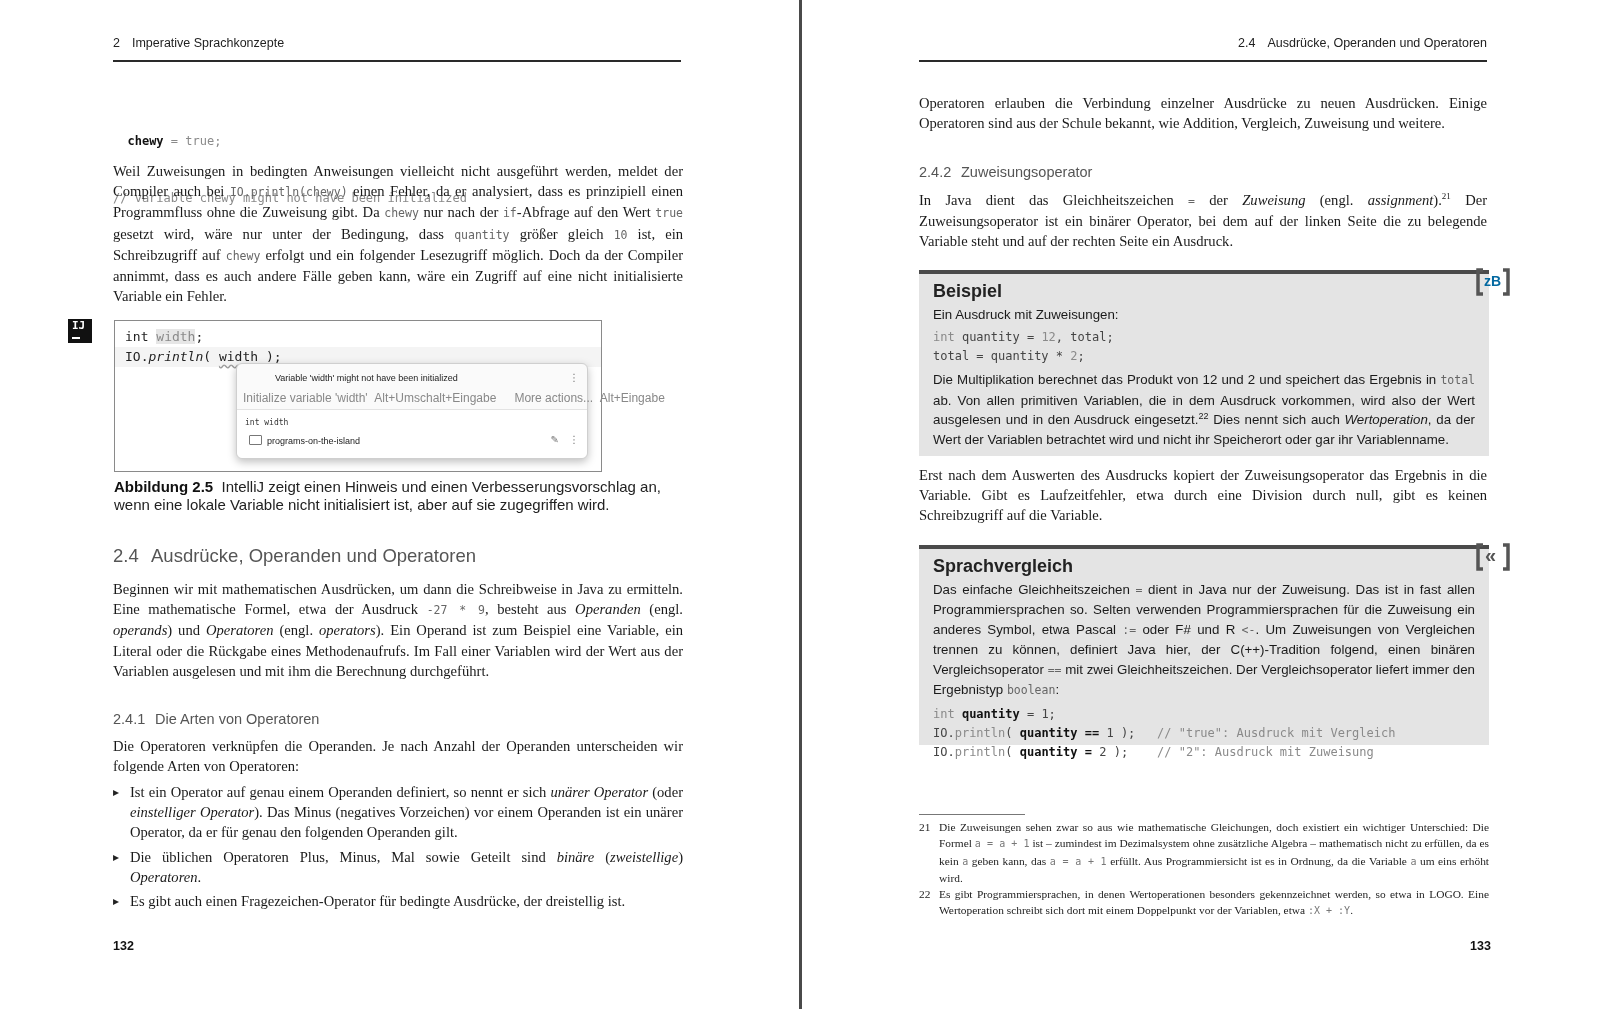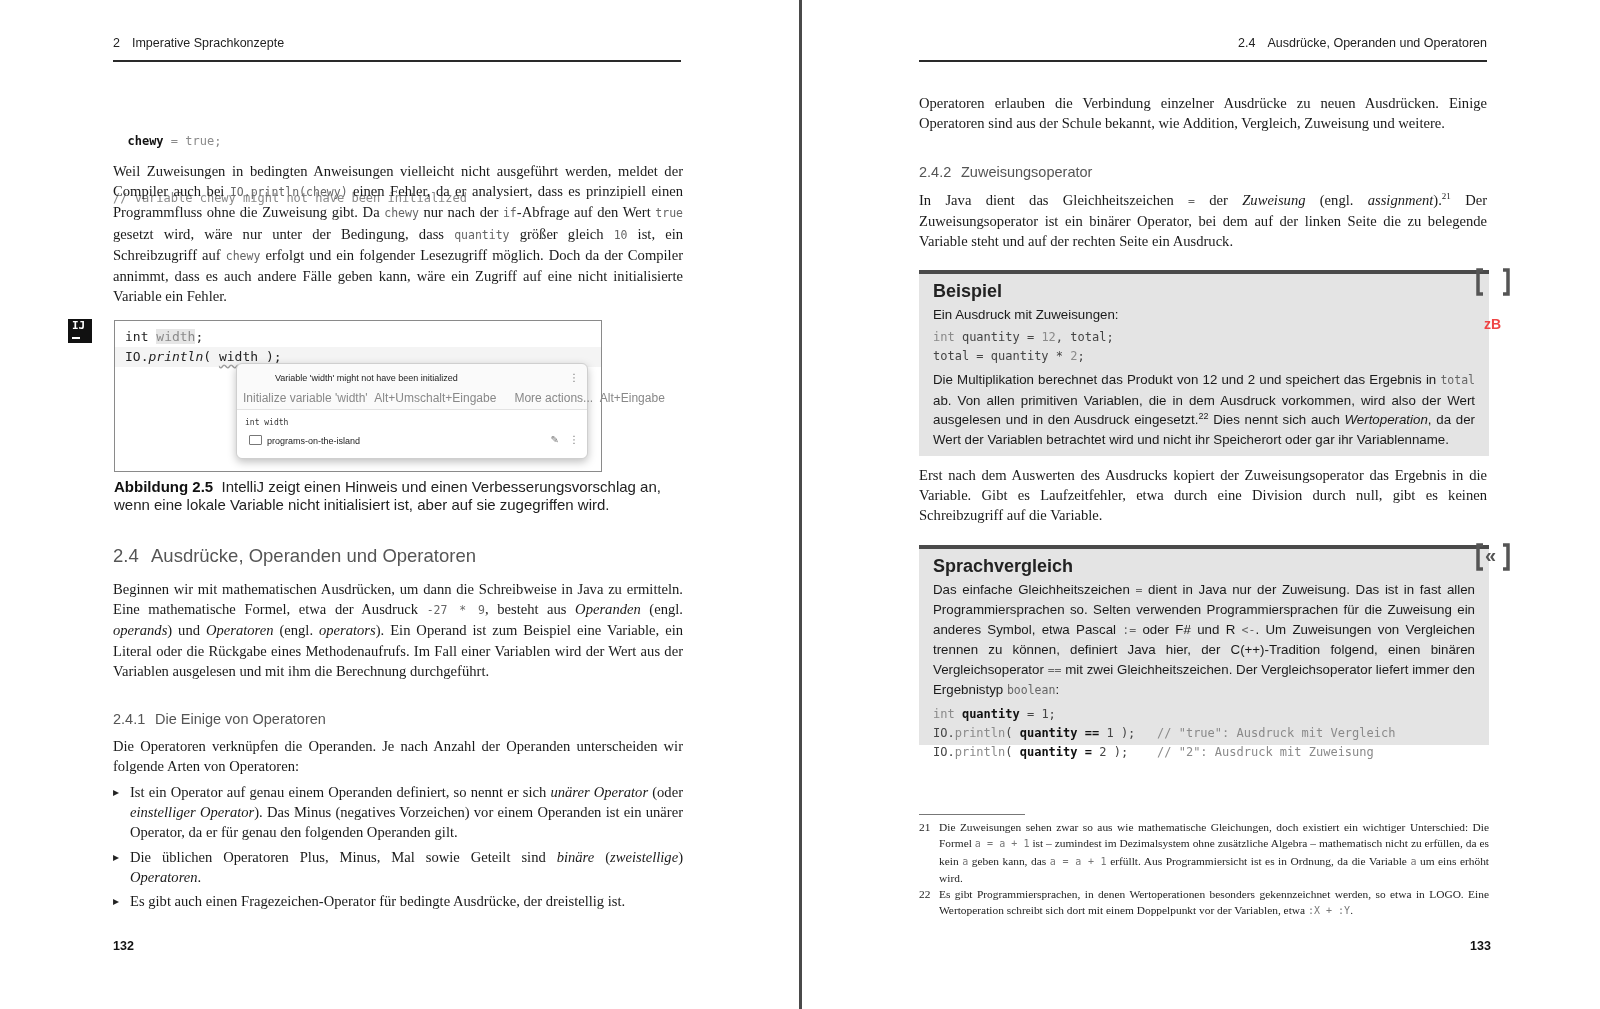--- a/index.html
+++ b/index.html
@@ -117,21 +117,21 @@
 
   <div class="abs h2" style="left:113px; top:545px;">
     <span class="num">2.4</span><span>Ausdrücke, Operanden und Operatoren</span>
   </div>
 
   <div class="abs body-text serif" style="left:113px; top:579px; width:570px;">
     <span>Beginnen wir mit mathematischen Ausdrücken, um dann die Schreibweise in Java zu ermitteln. Eine mathematische Formel, etwa der Ausdruck </span><code>-27 * 9</code><span>, besteht aus </span><i>Operanden</i><span> (engl. </span><i>operands</i><span>) und </span><i>Operatoren</i><span> (engl. </span><i>operators</i><span>). Ein Operand ist zum Beispiel eine Variable, ein Literal oder die Rückgabe eines Methodenaufrufs. Im Fall einer Variablen wird der Wert aus der Variablen ausgelesen und mit ihm die Berechnung durchgeführt.</span>
   </div>
 
   <div class="abs h3" style="left:113px; top:711px;">
-    <span class="num">2.4.1</span><span>Die Einige von Operatoren</span>
+    <span class="num">2.4.1</span><span>Die Arten von Operatoren</span>
   </div>
 
   <div class="abs body-text serif" style="left:113px; top:736px; width:570px;">Die Operatoren verknüpfen die Operanden. Je nach Anzahl der Operanden unterscheiden wir folgende Arten von Operatoren:</div>
 
   <div class="abs body-text serif" style="left:113px; top:782px; width:570px;">
     <ul class="bullets">
       <li><span>Ist ein Operator auf genau einem Operanden definiert, so nennt er sich </span><i>unärer Operator</i><span> (oder </span><i>einstelliger Operator</i><span>). Das Minus (negatives Vorzeichen) vor einem Operanden ist ein unärer Operator, da er für genau den folgenden Operanden gilt.</span></li>
       <li><span>Die üblichen Operatoren Plus, Minus, Mal sowie Geteilt sind </span><i>binäre</i><span> (</span><i>zweistellige</i><span>) </span><i>Operatoren</i><span>.</span></li>
       <li><span>Es gibt auch einen Fragezeichen-Operator für bedingte Ausdrücke, der dreistellig ist.</span></li>
     </ul>
@@ -180,21 +180,21 @@
   </div>
 
   <div class="folio" style="left:668px;">133</div>
 </div>
 
 <div class="abs" style="left:1476px; top:268px; width:34px; height:28px;">
   <svg width="34" height="28" viewBox="0 0 34 28">
       <path d="M7 2 H2 V26 H7" stroke="#555" stroke-width="3.5" fill="none"></path>
       <path d="M27 2 H32 V26 H27" stroke="#555" stroke-width="3.5" fill="none"></path>
     </svg>
-  <span class="abs sans" style="left:8px; top:5px; font-weight:bold; font-size:14px; color:#ef4444;margin-top:43px;">zB</span>
+  <span class="abs sans" style="left:8px; top:5px; font-weight:bold; font-size:14px; color:#0369a1;">zB</span>
 </div>
 <div class="abs" style="left:1476px; top:543px; width:34px; height:28px;">
   <svg width="34" height="28" viewBox="0 0 34 28">
       <path d="M7 2 H2 V26 H7" stroke="#555" stroke-width="3.5" fill="none"></path>
       <path d="M27 2 H32 V26 H27" stroke="#555" stroke-width="3.5" fill="none"></path>
     </svg>
   <span class="abs sans" style="left:9px; top:1px; font-weight:bold; font-size:20px; color:#555;">«</span>
 </div>
 
 </body></html>

